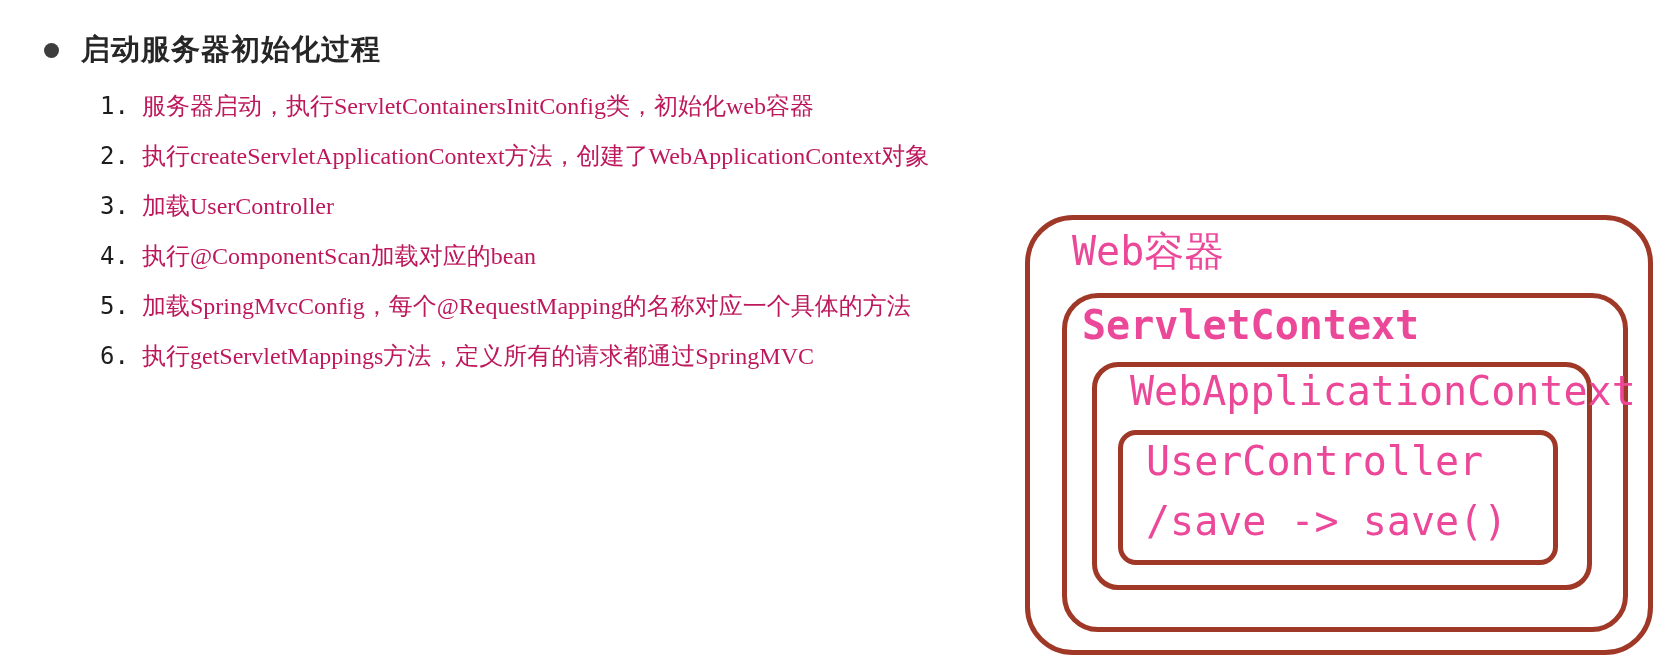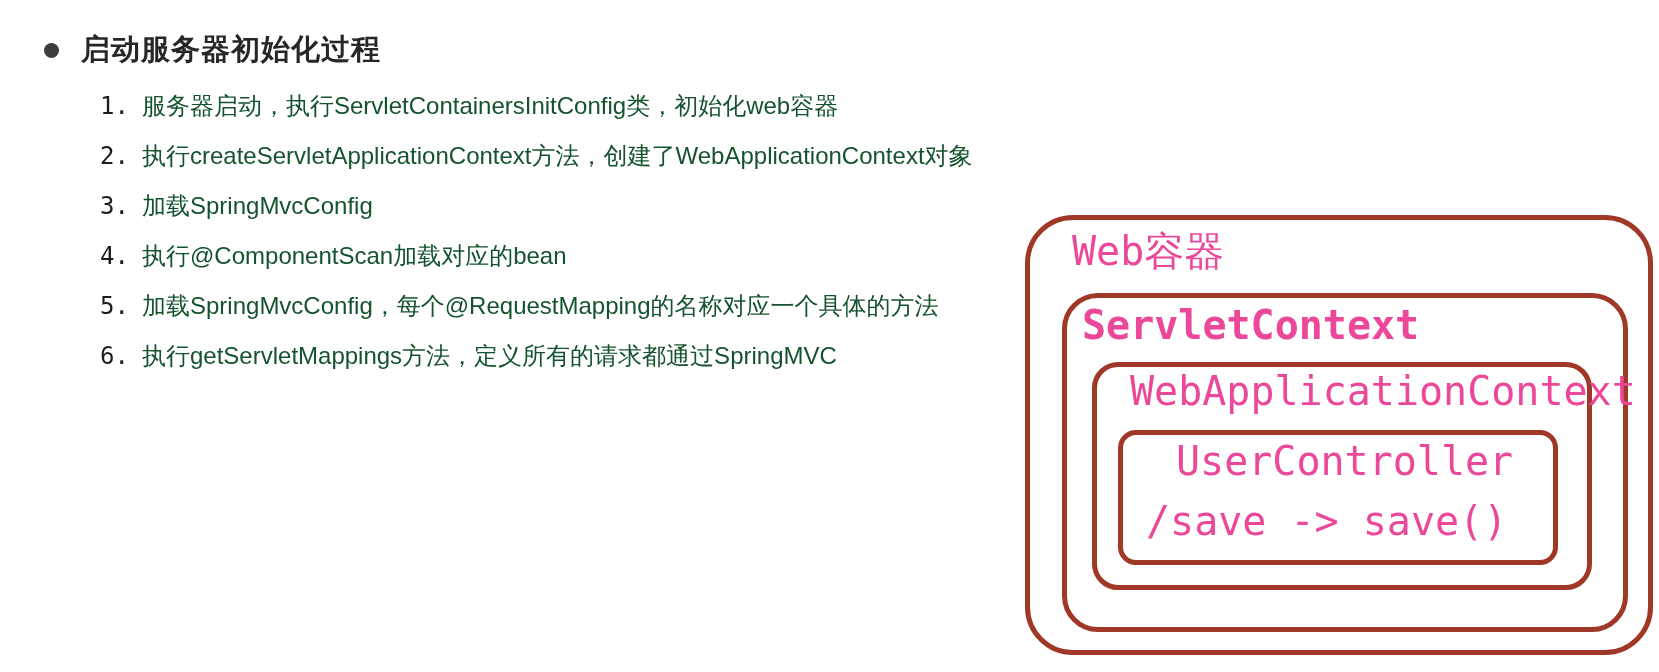--- a/index.html
+++ b/index.html
@@ -34,22 +34,22 @@
   }
   .step-row {
     height: 50px; display: flex; align-items: center;
     white-space: nowrap;
   }
   .step-num {
     font-family: "DejaVu Sans Mono", "Liberation Mono", monospace;
     font-size: 24px; width: 42px; flex: 0 0 auto; color: #1c1c1c;
   }
   .step-text {
-    font-family: Liberation Sans, sans-serif;
-    font-size: 24px; color: #14532d; letter-spacing: 0px;
+    font-family: Liberation Serif, serif;
+    font-size: 24px; color: #be185d; letter-spacing: 0px;
   }
 
   
   .ctx-box {
     position: absolute; box-sizing: border-box;
     border-style: solid; border-width: 5px;
     background: transparent;
   }
   .box-web    { left: 1025px; top: 215px; width: 628px; height: 440px; border-radius: 48px; }
   .box-sc     { left: 1062px; top: 293px; width: 566px; height: 339px; border-radius: 36px; }
@@ -57,21 +57,21 @@
   .box-uc     { left: 1118px; top: 430px; width: 440px; height: 135px; border-radius: 18px; }
 
   .ctx-label {
     position: absolute;
     font-family: "DejaVu Sans Mono", "Liberation Sans", sans-serif;
     font-size: 40px; color: #ec4899; white-space: nowrap;
   }
   .label-web { left: 1072px; top: 224px; }
   .label-sc  { left: 1082px; top: 302px; font-weight: bold; }
   .label-wac { left: 1130px; top: 368px; text-align: right; }
-  .label-uc  { left: 1176px; top: 438px; }
+  .label-uc  { left: 1146px; top: 438px; }
   .label-map { left: 1146px; top: 498px; }
 </style>
 </head>
 <body>
 
 <div class="page">
 
   <div class="title-row">
     <span class="bullet"></span>
     <span class="page-title">启动服务器初始化过程</span>
@@ -81,21 +81,21 @@
     <li class="step-row">
       <span class="step-num">1.</span>
       <span class="step-text">服务器启动，执行ServletContainersInitConfig类，初始化web容器</span>
     </li>
     <li class="step-row">
       <span class="step-num">2.</span>
       <span class="step-text">执行createServletApplicationContext方法，创建了WebApplicationContext对象</span>
     </li>
     <li class="step-row">
       <span class="step-num">3.</span>
-      <span class="step-text">加载SpringMvcConfig</span>
+      <span class="step-text">加载UserController</span>
     </li>
     <li class="step-row">
       <span class="step-num">4.</span>
       <span class="step-text">执行@ComponentScan加载对应的bean</span>
     </li>
     <li class="step-row">
       <span class="step-num">5.</span>
       <span class="step-text">加载SpringMvcConfig，每个@RequestMapping的名称对应一个具体的方法</span>
     </li>
     <li class="step-row">

